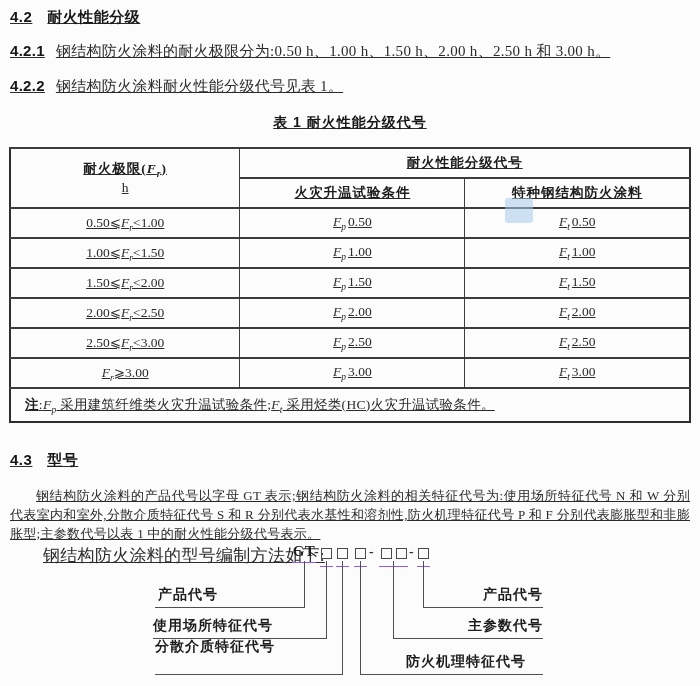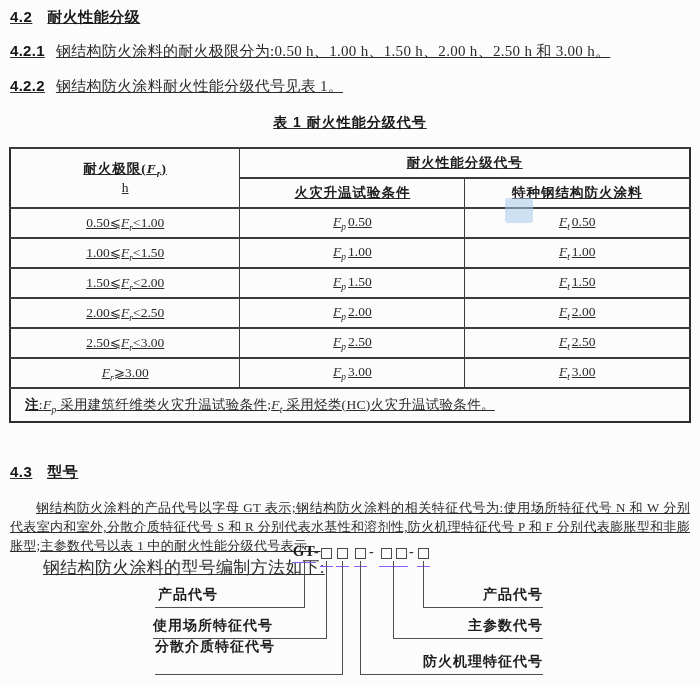--- a/index.html
+++ b/index.html
@@ -43,21 +43,21 @@
   .t1 td .val { margin-left:2px; }
   .t1 .note-cell { text-align:left; padding:6px 4px 6px 14px; letter-spacing:.3px; }
   .t1 .note-cell .nlab { font-weight:bold; color:#1d1d1d; }
 
   
   .para {
     margin:16px 1px 0 1px; font-size:13px; line-height:19px;
     text-align:justify; text-indent:2em; letter-spacing:.3px;
   }
   .para-method { margin-top:1px; text-indent:2em; font-size:17px; line-height:24px; letter-spacing:.3px; }
-  .sec-hd-43 { margin-top:40px; }
+  .sec-hd-43 { margin-top:28px; }
 
   
   .diagram { position:absolute; left:0; top:540px; width:700px; height:146px; }
   .seg { position:absolute; top:5px; border-bottom:1px solid #8b5cf6; padding-bottom:3px; text-align:center; }
   .seg-gt { font-size:15px; font-weight:bold; line-height:13px; letter-spacing:.5px; color:#222; padding-bottom:4px; }
   .box { display:inline-block; width:9px; height:9px; border:1px solid #4a4a4a; background:transparent; }
   .hyph { position:absolute; top:4px; font-size:14px; font-weight:bold; color:#333; }
   .vline { position:absolute; width:1px; background:#4f4f4f; }
   .hline { position:absolute; height:1px; background:#4f4f4f; }
   .dlabel {
@@ -183,17 +183,17 @@
     <div class="hline" style="left:153px;top:98px;width:174px;"></div>
     <div class="hline" style="left:393px;top:98px;width:150px;"></div>
     <div class="hline" style="left:155px;top:134px;width:188px;"></div>
     <div class="hline" style="left:360px;top:134px;width:183px;"></div>
 
     <div class="dlabel" style="left:158px;top:46px;">产品代号</div>
     <div class="dlabel" style="right:157px;top:46px;">产品代号</div>
     <div class="dlabel" style="left:153px;top:77px;">使用场所特征代号</div>
     <div class="dlabel" style="right:157px;top:77px;">主参数代号</div>
     <div class="dlabel" style="left:155px;top:98px;">分散介质特征代号</div>
-    <div class="dlabel" style="right:157px;top:113px;">防火机理特征代号</div>
+    <div class="dlabel" style="right:174px;top:113px;">防火机理特征代号</div>
   </div>
 
   <div class="wm"></div>
 </div>
 
 </body></html>

